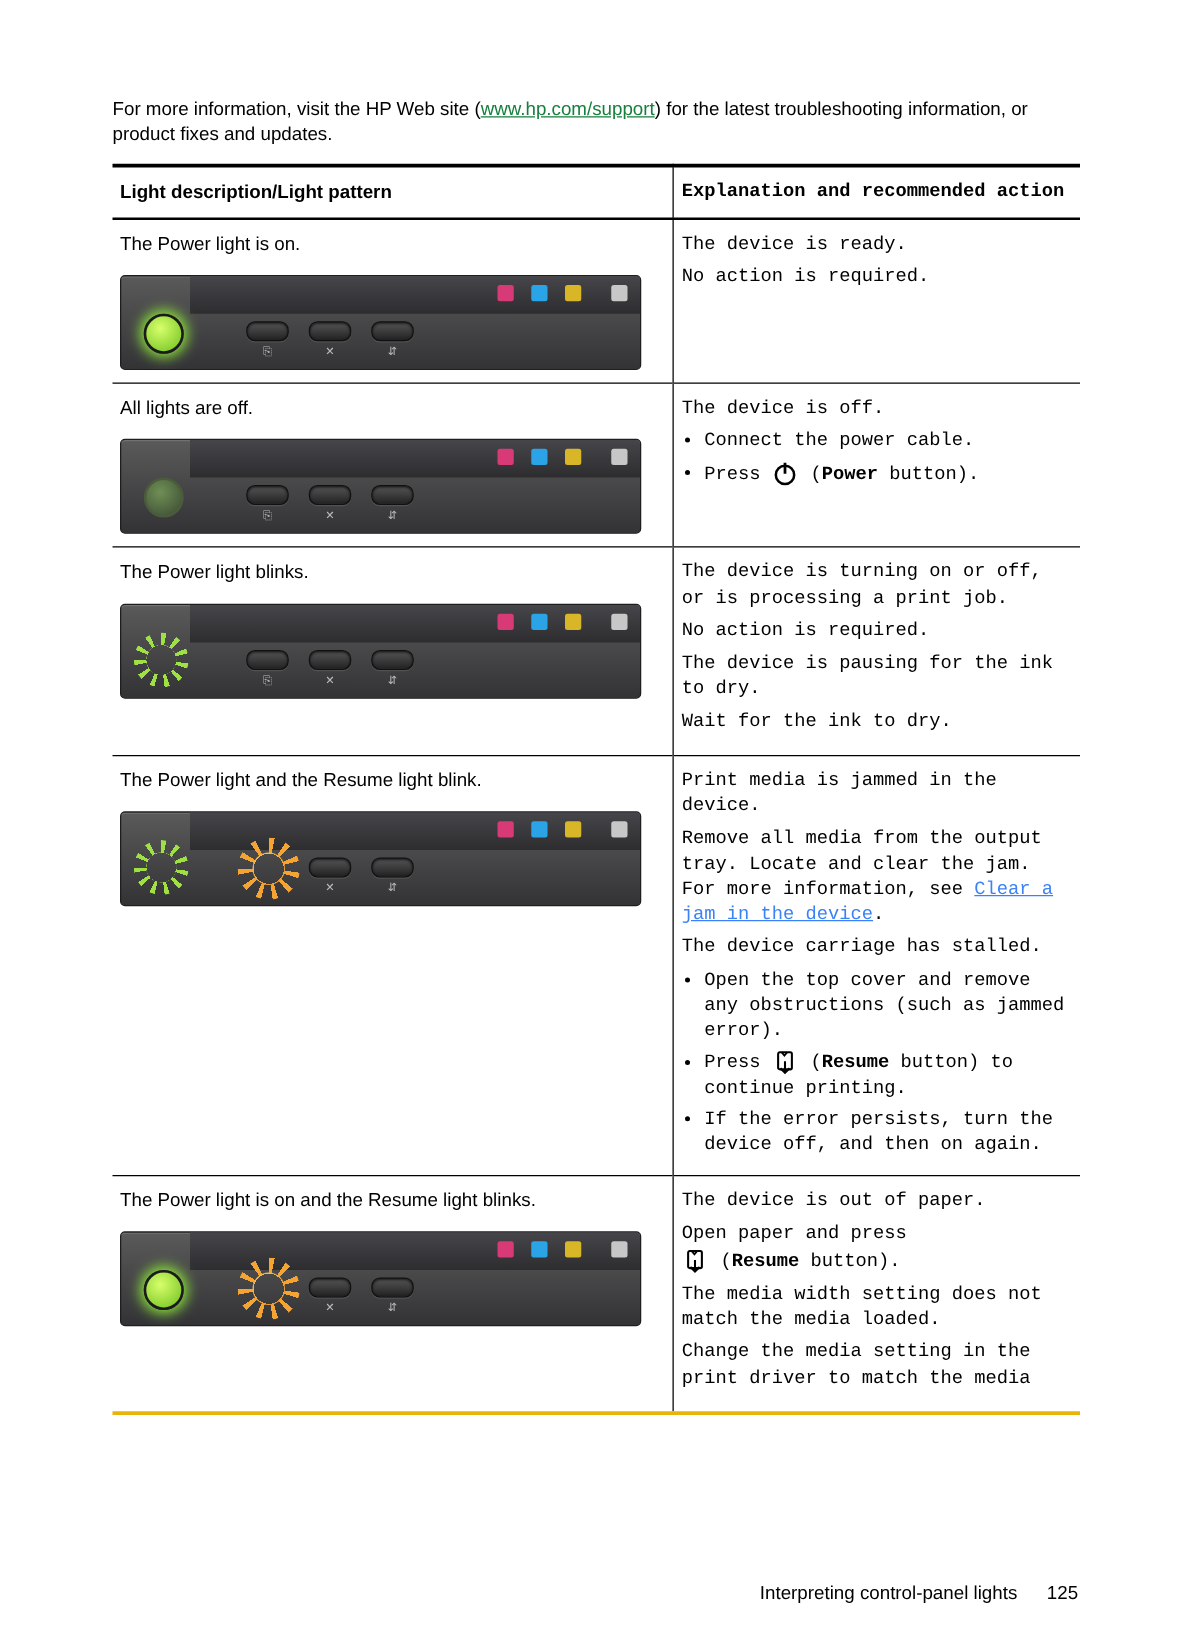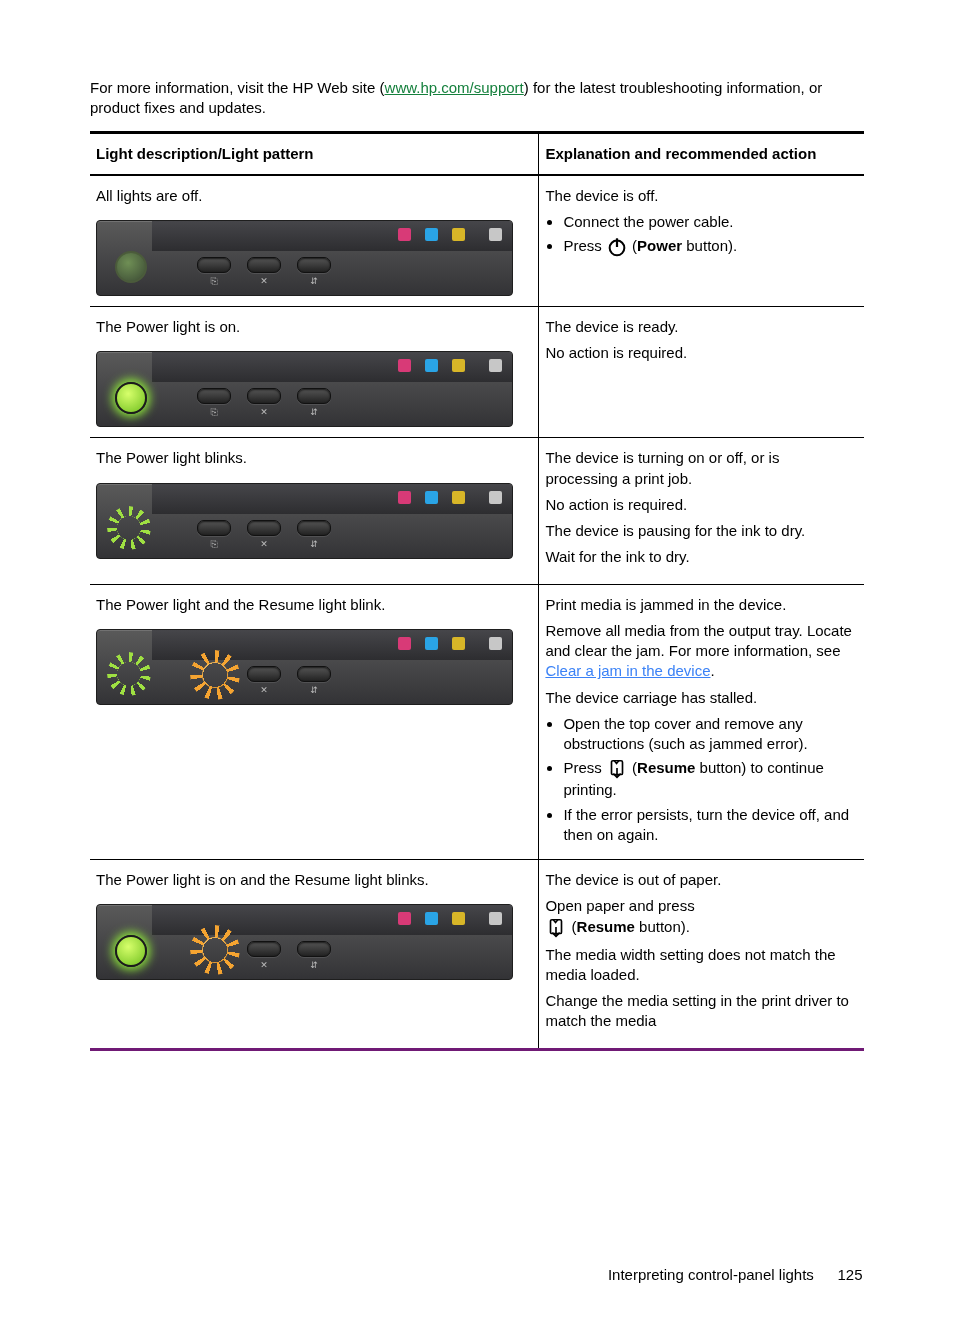--- a/index.html
+++ b/index.html
@@ -21,23 +21,23 @@
   }
   table.lights th, table.lights td {
     text-align: left;
     vertical-align: top;
     padding: 10px 12px 10px 6px;
   }
   table.lights thead tr { border-top: 3px solid #000; border-bottom: 2px solid #000; }
   table.lights thead th { font-weight: bold; font-size: 15px; }
   table.lights thead th:first-child { width: 58%; }
   table.lights tbody tr { border-bottom: 1px solid #000; }
-  table.lights tbody tr.lastrow { border-bottom: 3px solid #701a75; }
+  table.lights tbody tr.lastrow { border-bottom: 3px solid #eab308; }
   .col-left { padding-right: 14px; }
-  .col-right { padding-left: 10px; border-left: 1px solid #000; }
+  .col-right { padding-left: 10px; border-left: 1px solid #000; font-family: Liberation Mono, monospace; }
   .ptxt { margin: 0 0 6px 0; }
   ul.actions { margin: 4px 0 4px 18px; padding: 0; }
   ul.actions li { margin-bottom: 4px; }
   .link-inline { color: #3b82f6; text-decoration: underline; }
 
   
   .panel {
     width: 415px; height: 74px;
     background: linear-gradient(#5a5a5a,#333336);
     border: 1px solid #1e1e1e;
@@ -109,20 +109,51 @@
   <thead>
     <tr>
       <th class="col-left">Light description/Light pattern</th>
       <th class="col-right">Explanation and recommended action</th>
     </tr>
   </thead>
   <tbody>
 
     <tr>
       <td class="col-left">
+        <div class="ptxt">The Power light is on.</div>
+        <div class="panel">
+          <div class="upper">
+              <div class="iconrow">
+                <span class="led magenta"></span>
+                <span class="led cyan"></span>
+                <span class="led yellow"></span>
+                <span class="led gray"></span>
+              </div>
+            </div>
+          <div class="pwrbtn on"></div>
+          <div class="btnrow">
+              <div class="btnslot"></div>
+              <div class="btnslot"></div>
+              <div class="btnslot"></div>
+            </div>
+          <div class="sublabels">
+              <span>⎘</span>
+              <span>✕</span>
+              <span>⇵</span>
+            </div>
+        </div>
+      </td>
+      <td class="col-right">
+        <div class="ptxt">The device is ready.</div>
+        <div class="ptxt">No action is required.</div>
+      </td>
+    </tr>
+
+    <tr>
+      <td class="col-left">
         <div class="ptxt">All lights are off.</div>
         <div class="panel">
           <div class="upper">
               <div class="iconrow">
                 <span class="led magenta"></span>
                 <span class="led cyan"></span>
                 <span class="led yellow"></span>
                 <span class="led gray"></span>
               </div>
             </div>
@@ -143,51 +174,20 @@
         <div class="ptxt">The device is off.</div>
         <ul class="actions">
           <li>Connect the power cable.</li>
           <li>
             <span>Press </span><svg class="inline-icon" viewBox="0 0 24 24">
                 <circle cx="12" cy="13" r="8" fill="none" stroke="#000" stroke-width="2.2"></circle>
                 <line x1="12" y1="2.5" x2="12" y2="12" stroke="#000" stroke-width="2.4"></line>
               </svg><span> (</span><b>Power</b><span> button).</span>
           </li>
         </ul>
-      </td>
-    </tr>
-
-    <tr>
-      <td class="col-left">
-        <div class="ptxt">The Power light is on.</div>
-        <div class="panel">
-          <div class="upper">
-              <div class="iconrow">
-                <span class="led magenta"></span>
-                <span class="led cyan"></span>
-                <span class="led yellow"></span>
-                <span class="led gray"></span>
-              </div>
-            </div>
-          <div class="pwrbtn on"></div>
-          <div class="btnrow">
-              <div class="btnslot"></div>
-              <div class="btnslot"></div>
-              <div class="btnslot"></div>
-            </div>
-          <div class="sublabels">
-              <span>⎘</span>
-              <span>✕</span>
-              <span>⇵</span>
-            </div>
-        </div>
-      </td>
-      <td class="col-right">
-        <div class="ptxt">The device is ready.</div>
-        <div class="ptxt">No action is required.</div>
       </td>
     </tr>
 
     <tr>
       <td class="col-left">
         <div class="ptxt">The Power light blinks.</div>
         <div class="panel">
           <div class="upper">
               <div class="iconrow">
                 <span class="led magenta"></span>

